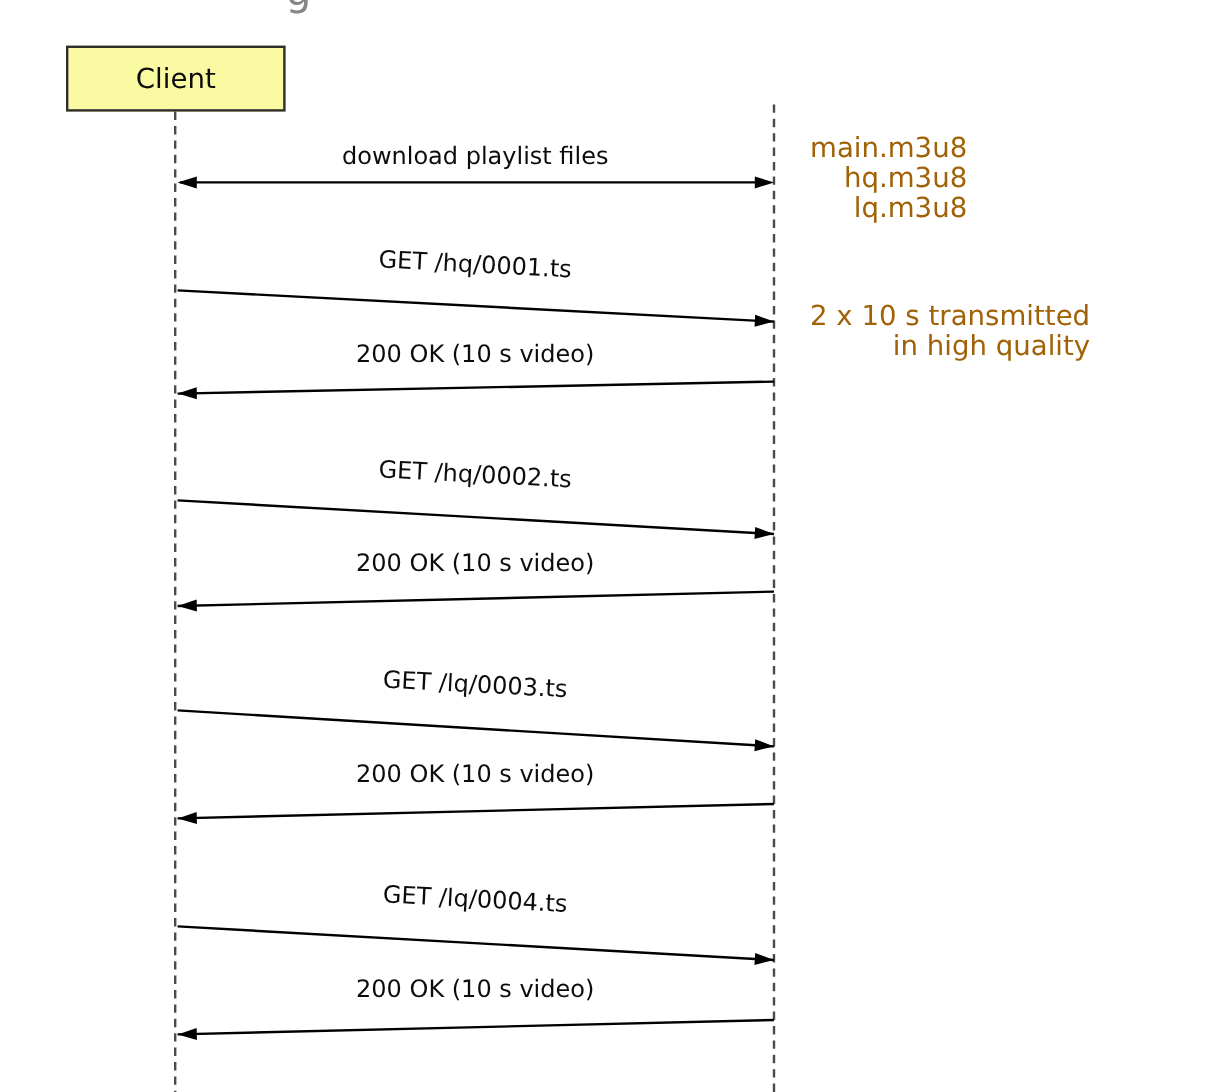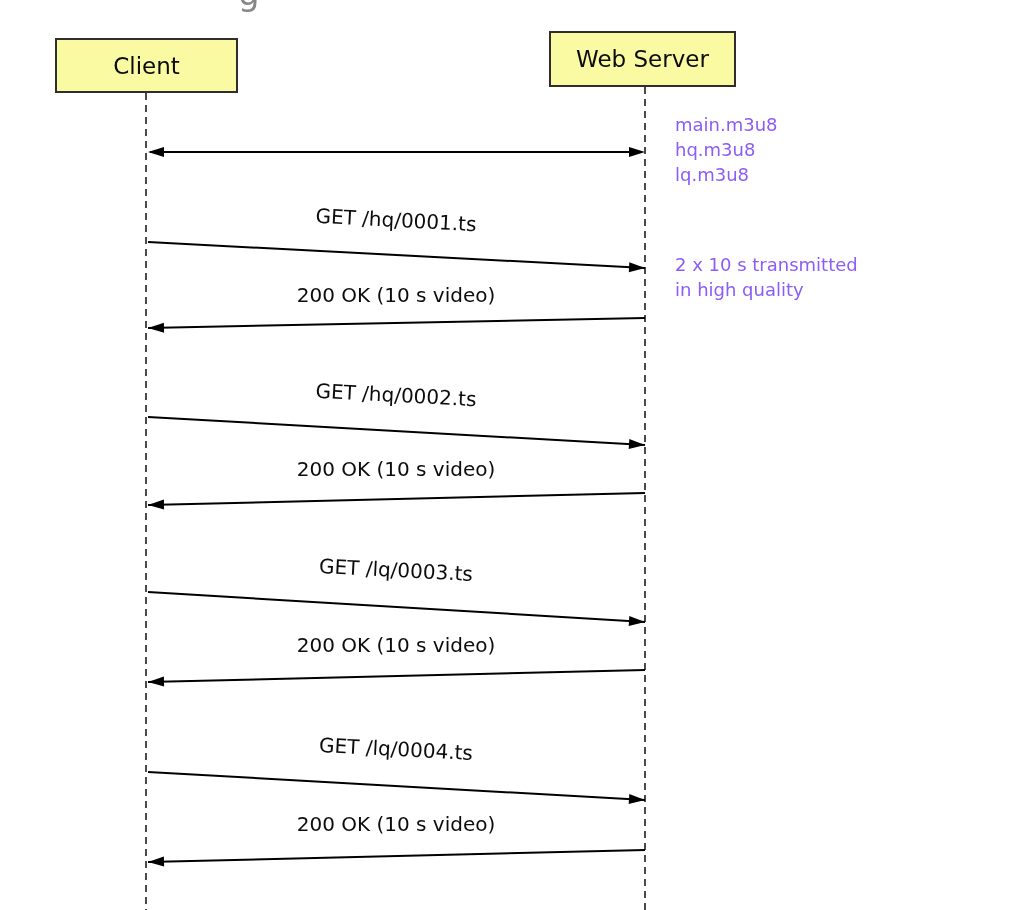--- a/index.html
+++ b/index.html
@@ -50,39 +50,37 @@
     font-size: 20px;
     color: #0c0c0c;
   }
   .msg-label.slant {
     transform: translateX(-50%) rotate(3deg);
   }
   .annotation {
     position: absolute;
     left: 675px;
     white-space: pre-line;
-    font-size: 18px;
+    font-size: 23px;
     line-height: 25px;
-    color: #8b5cf6;
+    color: #a16207;
+    text-align: right;
   }
 </style>
 </head>
 <body>
 
 <div id="stage">
 
   <div class="partial-title">
     <span>g</span>
   </div>
 
   <div id="client-box" class="actor-box">
     <span>Client</span>
-  </div>
-  <div id="server-box" class="actor-box">
-    <span>Web Server</span>
   </div>
 
   <svg class="layer" width="1024" height="910" viewBox="0 0 1024 910">
 
     <line x1="146" y1="93" x2="146" y2="910" stroke="#4a4a4a" stroke-width="2" stroke-dasharray="7 5"></line>
     <line x1="645" y1="87" x2="645" y2="910" stroke="#4a4a4a" stroke-width="2" stroke-dasharray="7 5"></line>
 
     <g>
       <line x1="150" y1="152" x2="641" y2="152" stroke="#000" stroke-width="2"></line>
       <polygon points="645,152 629,147 629,157" fill="#000"></polygon>
@@ -123,20 +121,21 @@
       <line x1="148" y1="772" x2="645" y2="800" stroke="#000" stroke-width="2"></line>
       <polygon points="645,800 628.7,804.1 629.3,794.1" fill="#000"></polygon>
     </g>
 
     <g>
       <line x1="645" y1="850" x2="148" y2="862" stroke="#000" stroke-width="2"></line>
       <polygon points="148,862 163.9,856.6 164.1,866.6" fill="#000"></polygon>
     </g>
   </svg>
 
+  <div class="msg-label" style="top:118px">download playlist files</div>
   <div class="msg-label slant" style="top:208px">GET /hq/0001.ts</div>
   <div class="msg-label" style="top:283px">200 OK (10 s video)</div>
   <div class="msg-label slant" style="top:383px">GET /hq/0002.ts</div>
   <div class="msg-label" style="top:457px">200 OK (10 s video)</div>
   <div class="msg-label slant" style="top:558px">GET /lq/0003.ts</div>
   <div class="msg-label" style="top:633px">200 OK (10 s video)</div>
   <div class="msg-label slant" style="top:737px">GET /lq/0004.ts</div>
   <div class="msg-label" style="top:812px">200 OK (10 s video)</div>
 
   <div class="annotation" style="top:112px">main.m3u8

